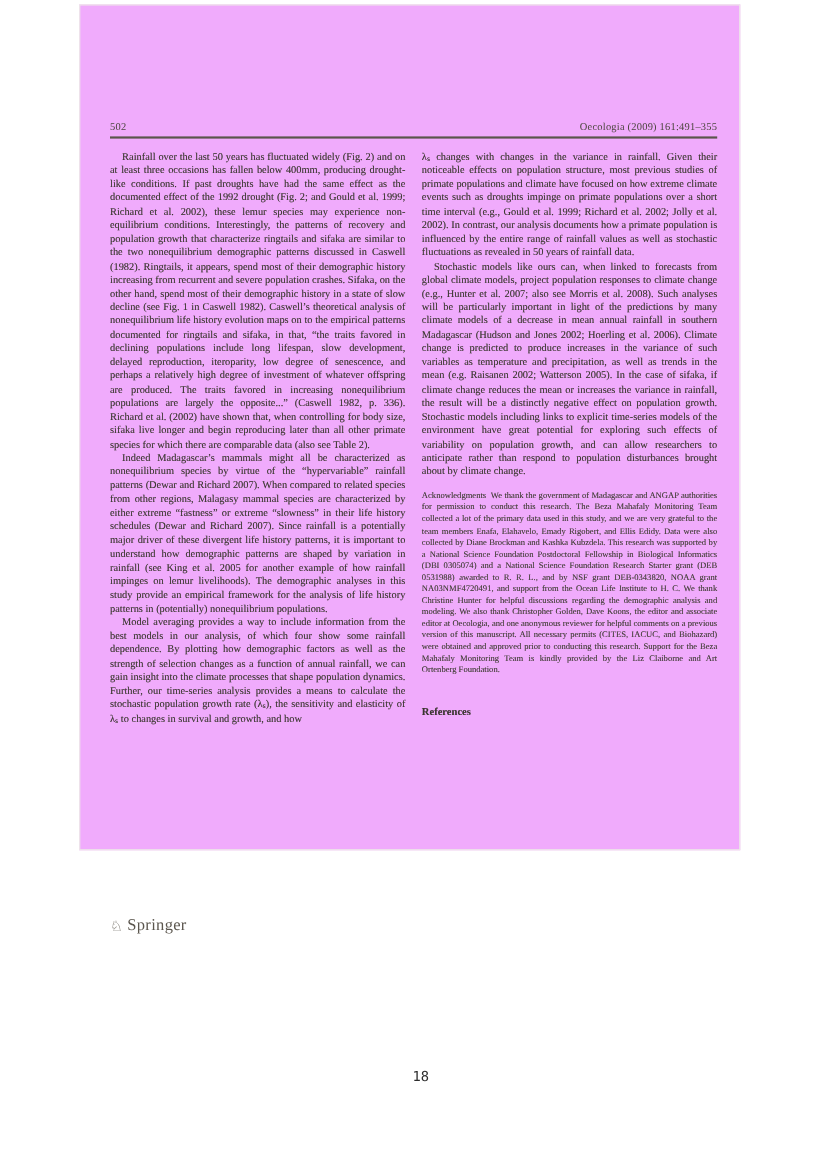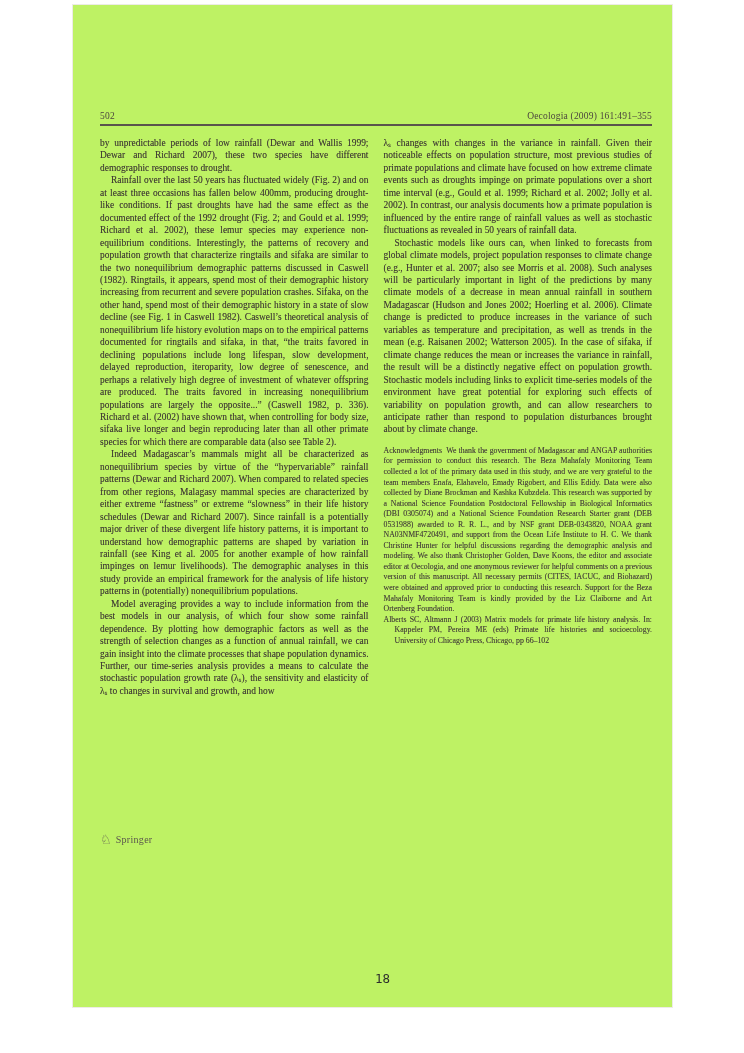--- a/index.html
+++ b/index.html
@@ -11,22 +11,22 @@
     width: 744px;
     height: 1053px;
     position: relative;
     font-family: "Liberation Serif", serif;
   }
   .scan-page {
     position: absolute;
     left: 72px;
     top: 4px;
     width: 601px;
-    height: 1004px;
-    background: #bef264;
+    height: 769px;
+    background: #f0abfc;
     border: 1px solid #edebe6;
     box-sizing: border-box;
   }
   .content {
     position: absolute;
     left: 27px;
     top: 106px;
     width: 552px;
   }
   .running-head {
@@ -85,21 +85,21 @@
     align-items: center;
     gap: 4px;
     color: #5b564e;
   }
   .publisher-mark .horse {
     font-size: 13px;
     line-height: 13px;
     color: #615c53;
   }
   .publisher-mark .pub-name {
-    font-size: 10px;
+    font-size: 15px;
     font-family: "Liberation Serif", serif;
     letter-spacing: 0.3px;
   }
   .page-foot-number {
     position: absolute;
     left: 10px;
     top: 966px;
     width: 100%;
     text-align: center;
     font-size: 12.5px;
@@ -115,31 +115,30 @@
 
     <div class="running-head">
       <span>502</span>
       <span>Oecologia (2009) 161:491–355</span>
     </div>
     <div class="head-rule"></div>
 
     <div class="columns">
 
       <div class="col">
-        <p>by unpredictable periods of low rainfall (Dewar and Wallis 1999; Dewar and Richard 2007), these two species have different demographic responses to drought.</p>
         <p class="ind">Rainfall over the last 50 years has fluctuated widely (Fig. 2) and on at least three occasions has fallen below 400mm, producing drought-like conditions. If past droughts have had the same effect as the documented effect of the 1992 drought (Fig. 2; and Gould et al. 1999; Richard et al. 2002), these lemur species may experience non-equilibrium conditions. Interestingly, the patterns of recovery and population growth that characterize ringtails and sifaka are similar to the two nonequilibrium demographic patterns discussed in Caswell (1982). Ringtails, it appears, spend most of their demographic history increasing from recurrent and severe population crashes. Sifaka, on the other hand, spend most of their demographic history in a state of slow decline (see Fig. 1 in Caswell 1982). Caswell’s theoretical analysis of nonequilibrium life history evolution maps on to the empirical patterns documented for ringtails and sifaka, in that, “the traits favored in declining populations include long lifespan, slow development, delayed reproduction, iteroparity, low degree of senescence, and perhaps a relatively high degree of investment of whatever offspring are produced. The traits favored in increasing nonequilibrium populations are largely the opposite...” (Caswell 1982, p. 336). Richard et al. (2002) have shown that, when controlling for body size, sifaka live longer and begin reproducing later than all other primate species for which there are comparable data (also see Table 2).</p>
         <p class="ind">Indeed Madagascar’s mammals might all be characterized as nonequilibrium species by virtue of the “hypervariable” rainfall patterns (Dewar and Richard 2007). When compared to related species from other regions, Malagasy mammal species are characterized by either extreme “fastness” or extreme “slowness” in their life history schedules (Dewar and Richard 2007). Since rainfall is a potentially major driver of these divergent life history patterns, it is important to understand how demographic patterns are shaped by variation in rainfall (see King et al. 2005 for another example of how rainfall impinges on lemur livelihoods). The demographic analyses in this study provide an empirical framework for the analysis of life history patterns in (potentially) nonequilibrium populations.</p>
         <p class="ind">Model averaging provides a way to include information from the best models in our analysis, of which four show some rainfall dependence. By plotting how demographic factors as well as the strength of selection changes as a function of annual rainfall, we can gain insight into the climate processes that shape population dynamics. Further, our time-series analysis provides a means to calculate the stochastic population growth rate (λₛ), the sensitivity and elasticity of λₛ to changes in survival and growth, and how</p>
       </div>
 
       <div class="col">
         <p>λₛ changes with changes in the variance in rainfall. Given their noticeable effects on population structure, most previous studies of primate populations and climate have focused on how extreme climate events such as droughts impinge on primate populations over a short time interval (e.g., Gould et al. 1999; Richard et al. 2002; Jolly et al. 2002). In contrast, our analysis documents how a primate population is influenced by the entire range of rainfall values as well as stochastic fluctuations as revealed in 50 years of rainfall data.</p>
         <p class="ind">Stochastic models like ours can, when linked to forecasts from global climate models, project population responses to climate change (e.g., Hunter et al. 2007; also see Morris et al. 2008). Such analyses will be particularly important in light of the predictions by many climate models of a decrease in mean annual rainfall in southern Madagascar (Hudson and Jones 2002; Hoerling et al. 2006). Climate change is predicted to produce increases in the variance of such variables as temperature and precipitation, as well as trends in the mean (e.g. Raisanen 2002; Watterson 2005). In the case of sifaka, if climate change reduces the mean or increases the variance in rainfall, the result will be a distinctly negative effect on population growth. Stochastic models including links to explicit time-series models of the environment have great potential for exploring such effects of variability on population growth, and can allow researchers to anticipate rather than respond to population disturbances brought about by climate change.</p>
         <p class="ack"><span class="ack-label">Acknowledgments</span>&nbsp;&nbsp;<span>We thank the government of Madagascar and ANGAP authorities for permission to conduct this research. The Beza Mahafaly Monitoring Team collected a lot of the primary data used in this study, and we are very grateful to the team members Enafa, Elahavelo, Emady Rigobert, and Ellis Edidy. Data were also collected by Diane Brockman and Kashka Kubzdela. This research was supported by a National Science Foundation Postdoctoral Fellowship in Biological Informatics (DBI 0305074) and a National Science Foundation Research Starter grant (DEB 0531988) awarded to R. R. L., and by NSF grant DEB-0343820, NOAA grant NA03NMF4720491, and support from the Ocean Life Institute to H. C. We thank Christine Hunter for helpful discussions regarding the demographic analysis and modeling. We also thank Christopher Golden, Dave Koons, the editor and associate editor at Oecologia, and one anonymous reviewer for helpful comments on a previous version of this manuscript. All necessary permits (CITES, IACUC, and Biohazard) were obtained and approved prior to conducting this research. Support for the Beza Mahafaly Monitoring Team is kindly provided by the Liz Claiborne and Art Ortenberg Foundation.</span></p>
-        <p class="ref">Alberts SC, Altmann J (2003) Matrix models for primate life history analysis. In: Kappeler PM, Pereira ME (eds) Primate life histories and socioecology. University of Chicago Press, Chicago, pp 66–102</p>
+        <p class="refs-heading">References</p>
       </div>
 
     </div>
   </div>
 
   <div class="publisher-mark">
     <span class="horse">♘</span>
     <span class="pub-name">Springer</span>
   </div>
 

